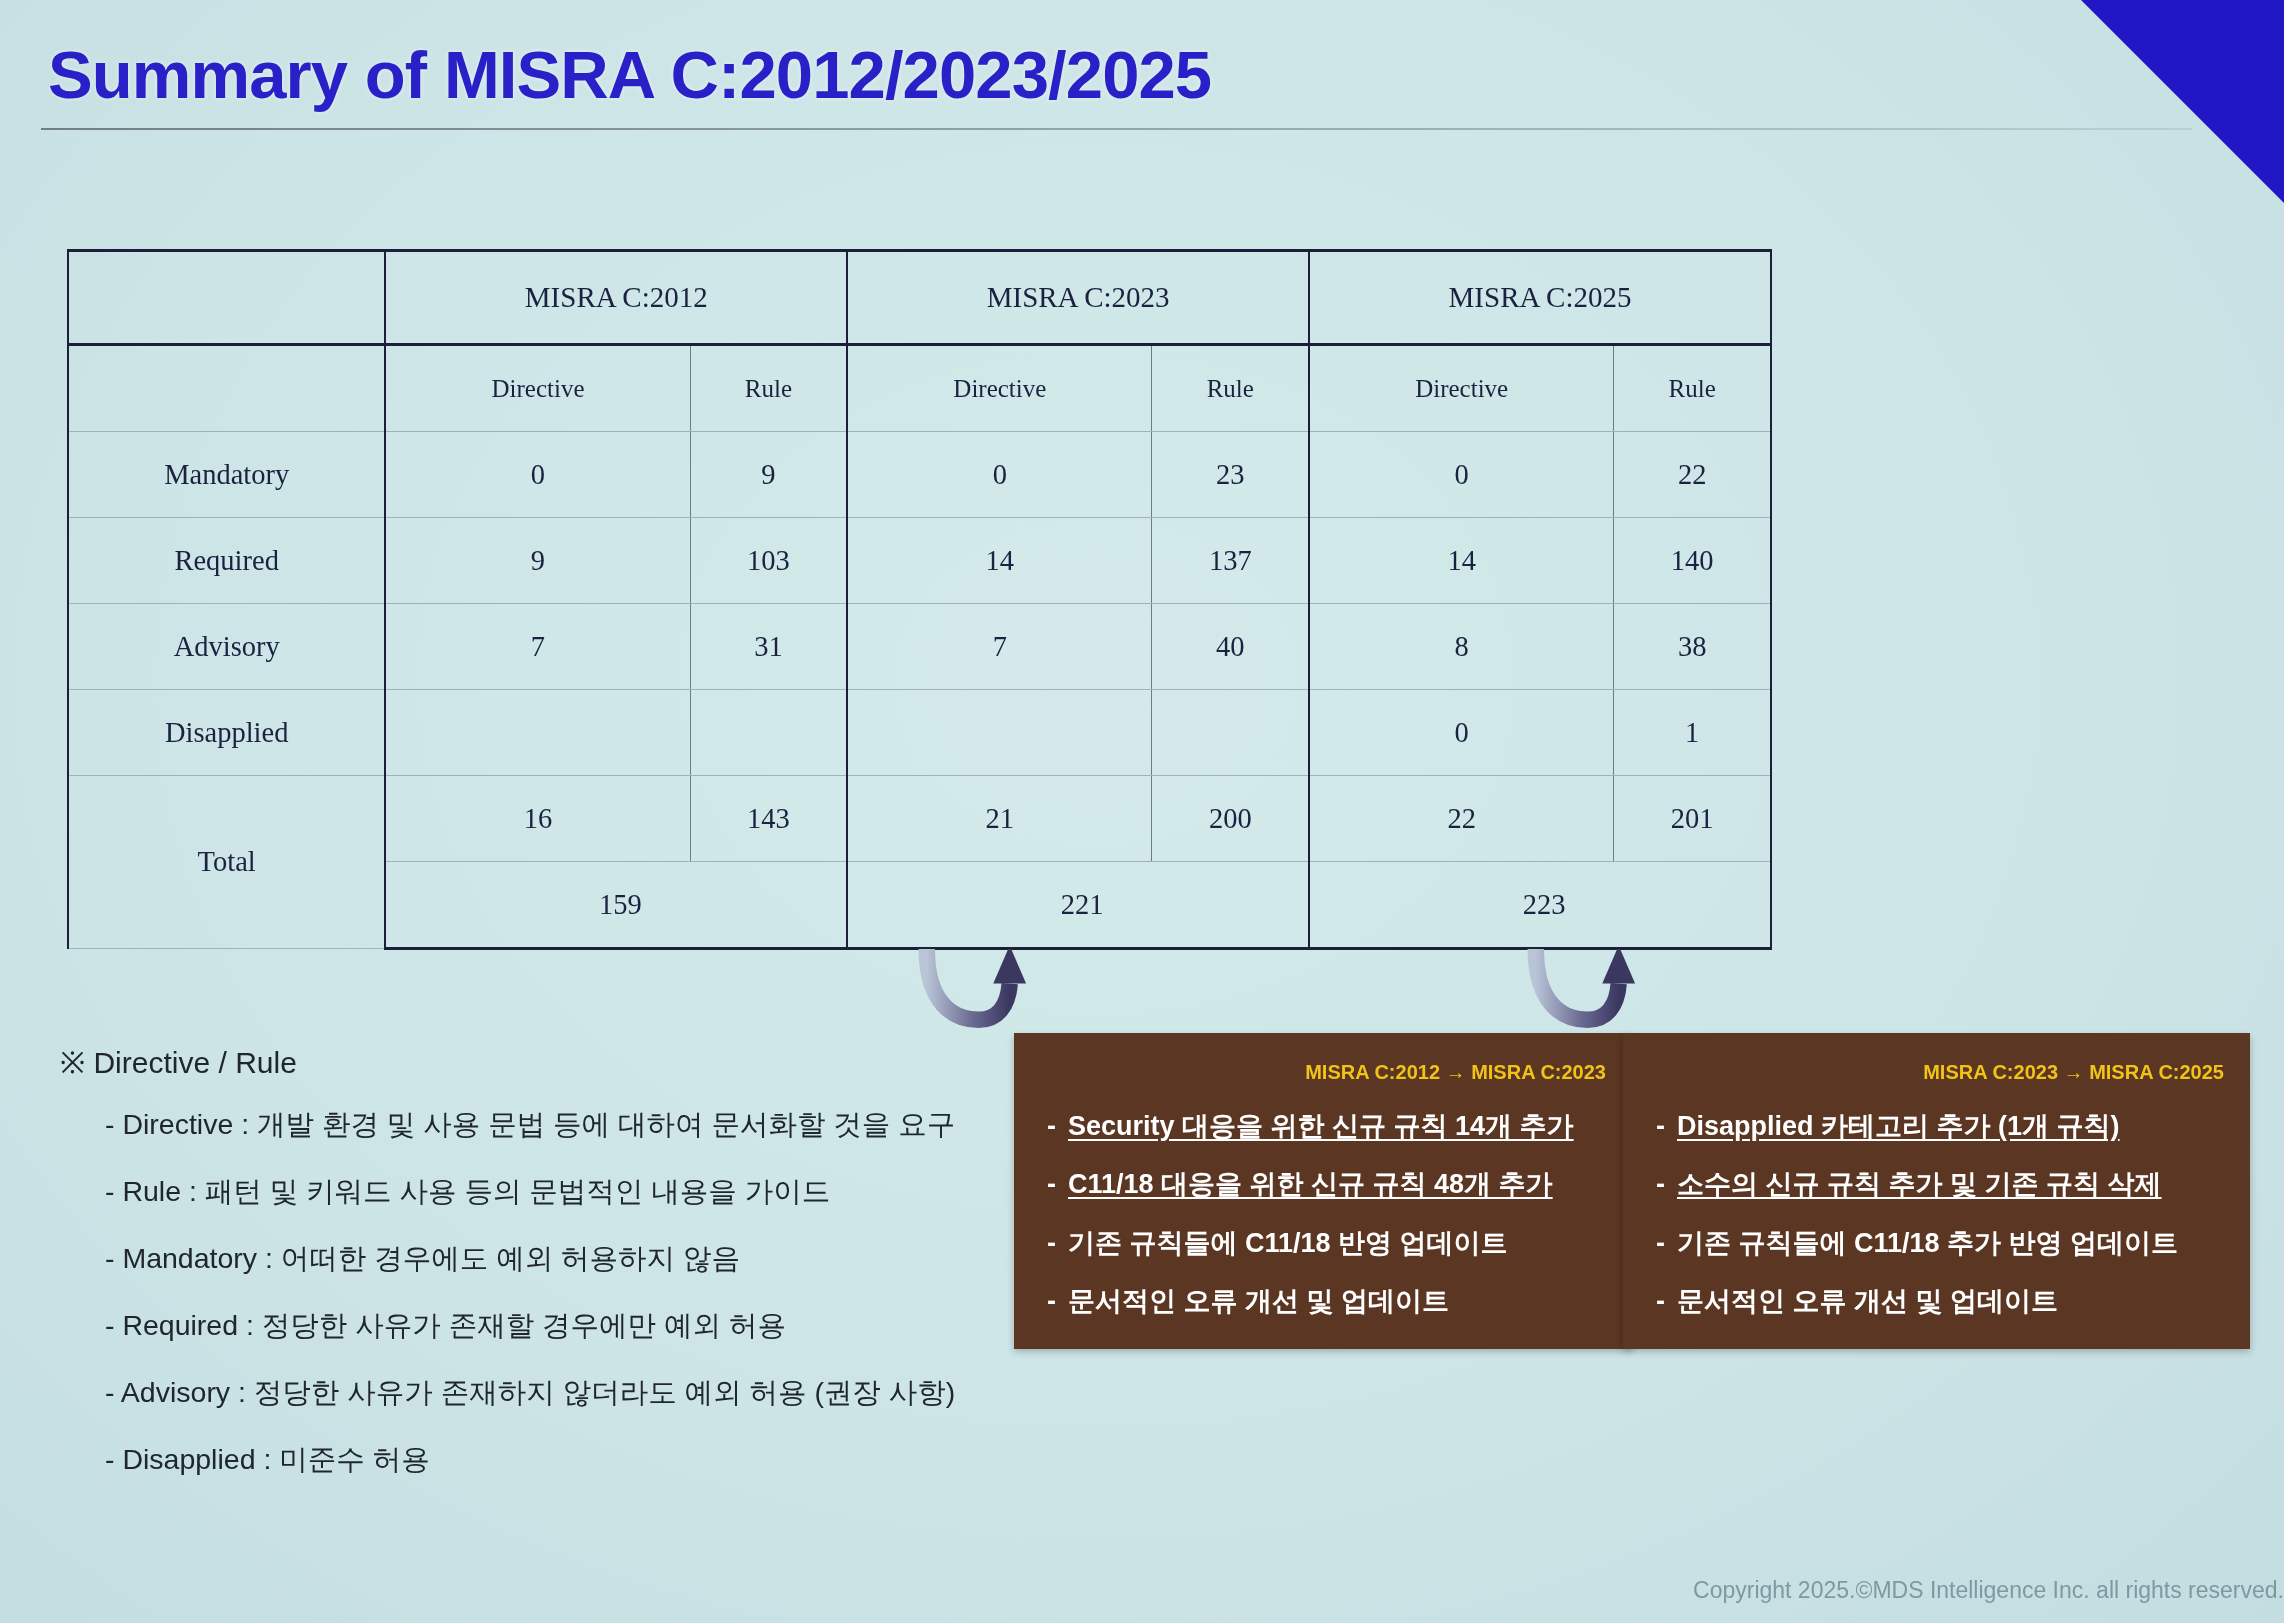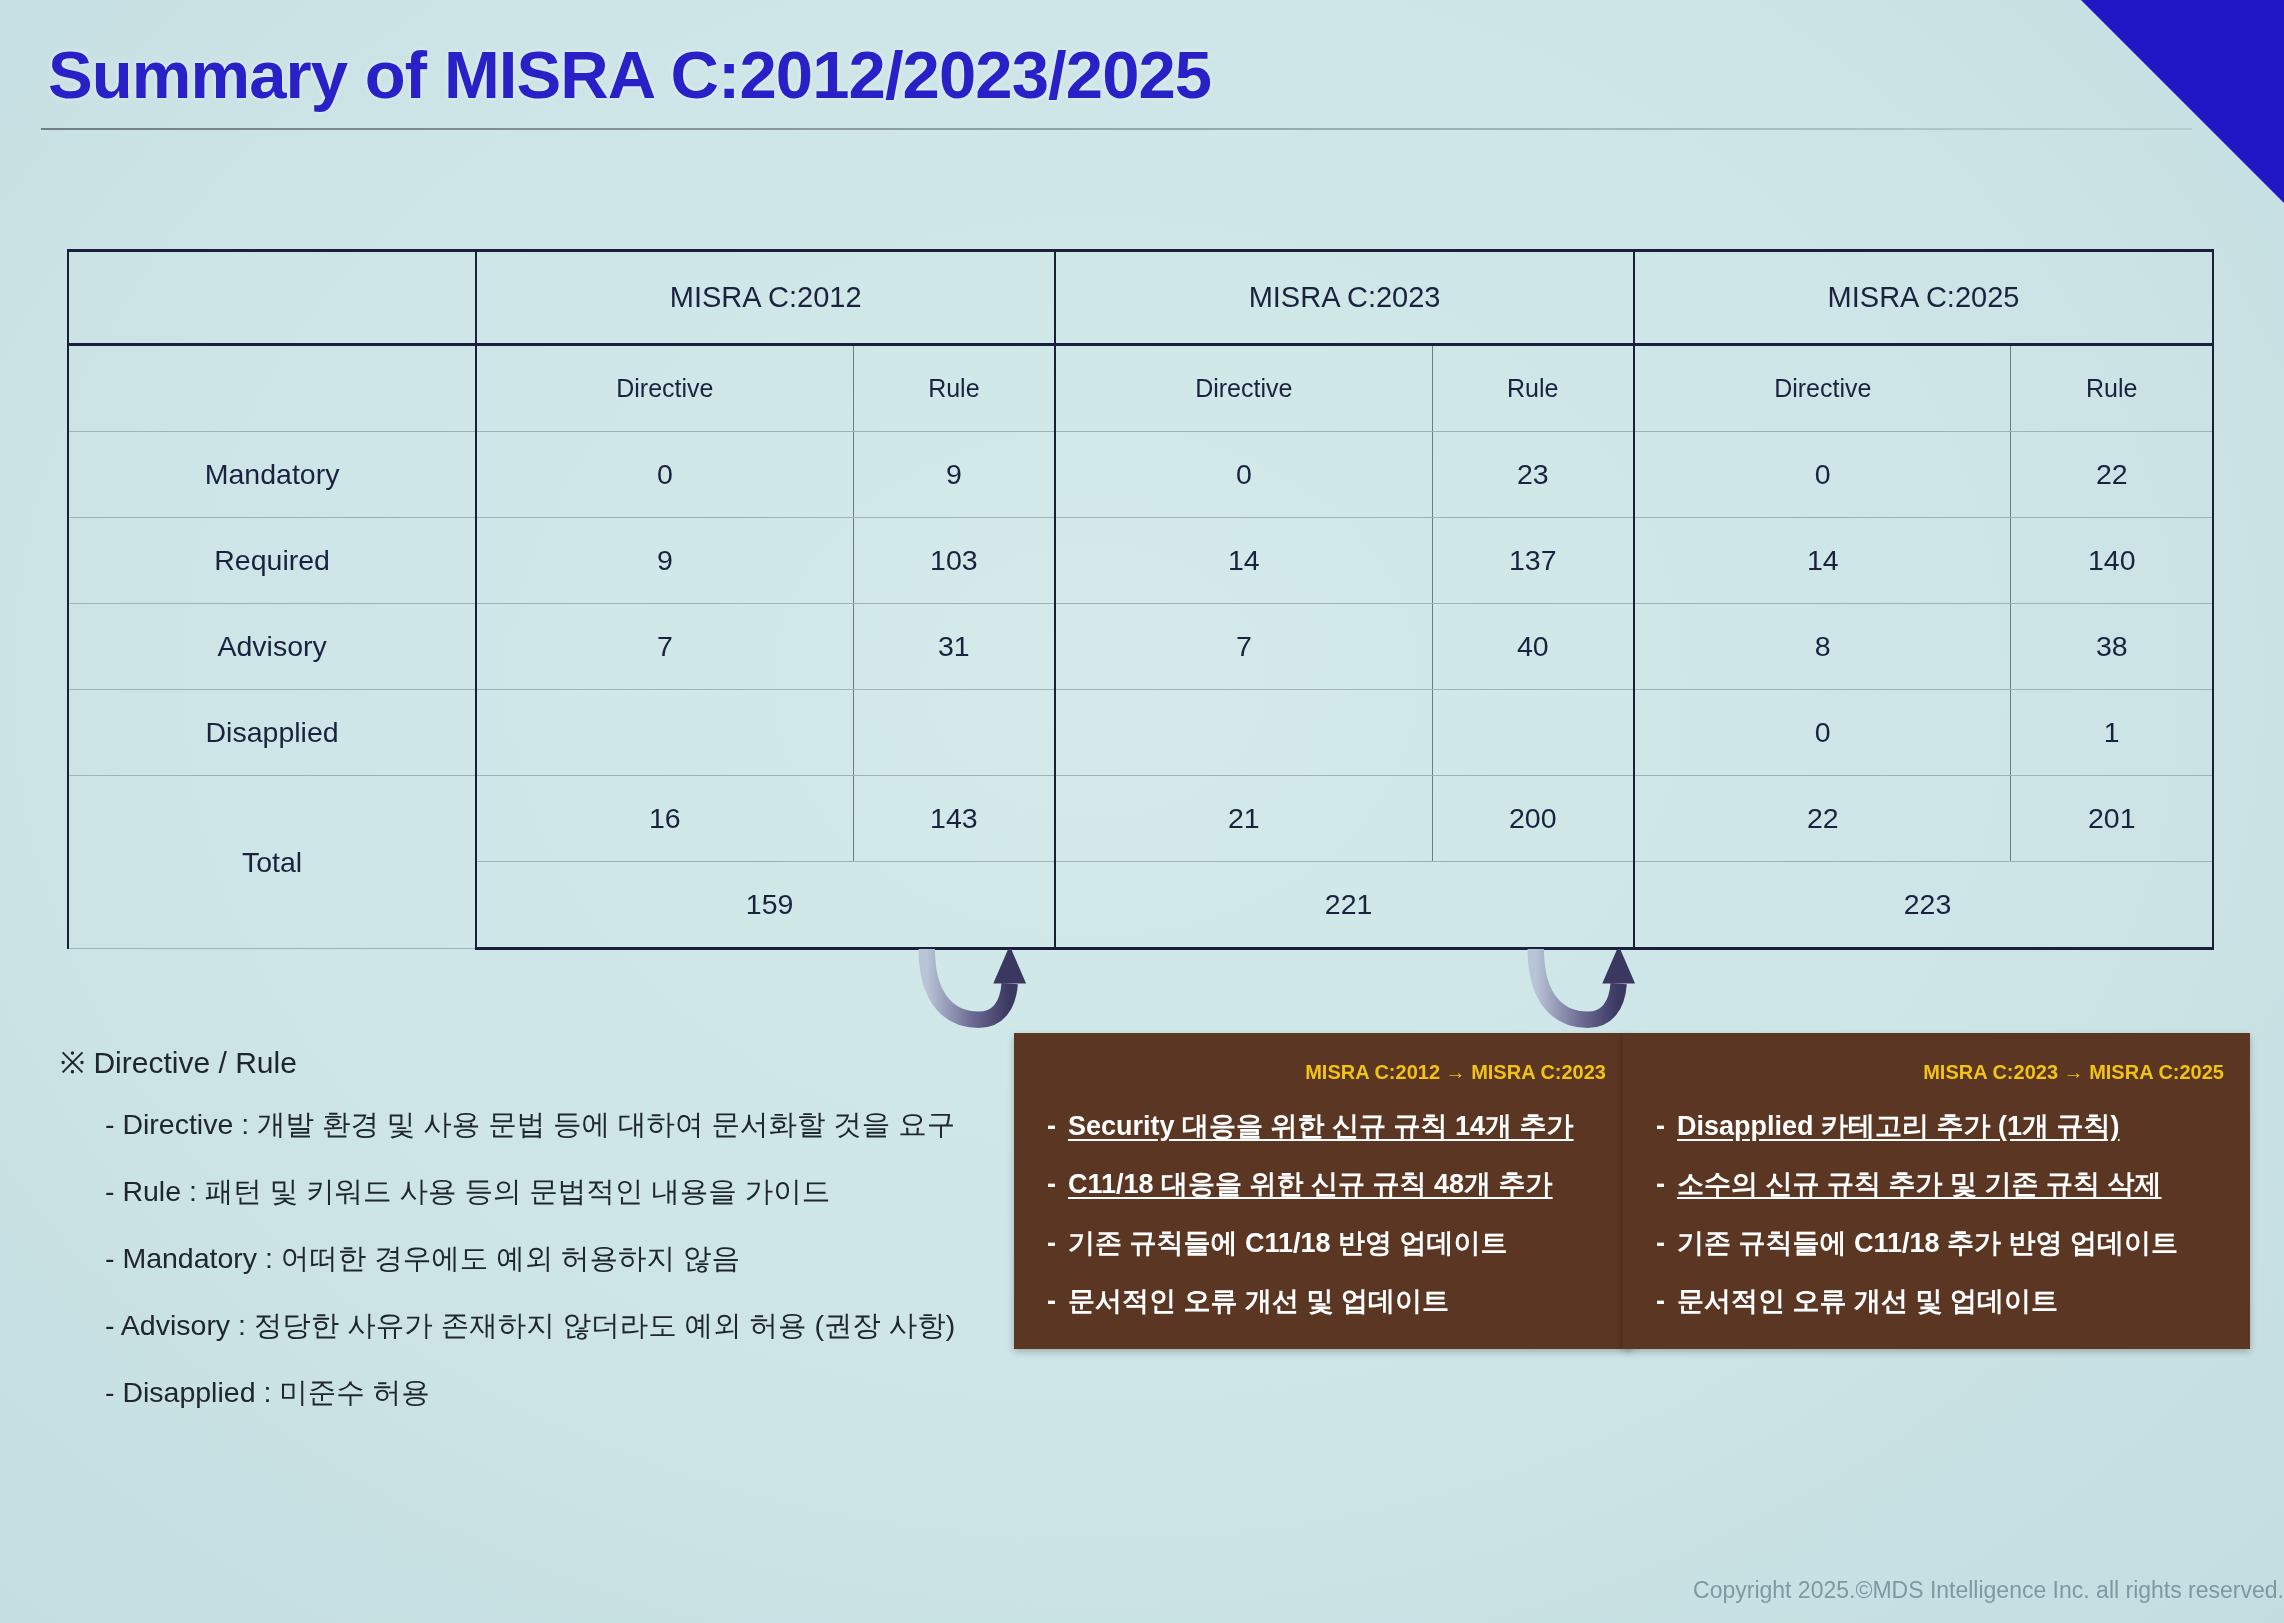--- a/index.html
+++ b/index.html
@@ -31,21 +31,21 @@
     white-space:nowrap;
   }
   .title-rule{
     position:absolute;left:41px;top:128px;width:2151px;height:1.7px;
     background:linear-gradient(to right,#5c6470,#98a6ad 70%,#b9c8cc);
     opacity:.8;
   }
 
   
   .tbl-wrap{
-    position:absolute;left:67px;top:249px;width:2147px;
+    position:absolute;left:67px;top:249px;width:1705px;font-family:Liberation Serif, serif;
   }
   table.summary{
     border-collapse:collapse;width:100%;
     color:#1b2240;
     font-size:26px;
   }
   table.summary td, table.summary th{
     font-weight:normal;
     text-align:center;
     vertical-align:middle;
@@ -245,20 +245,21 @@
       <path d="M114 -4 L133 40 L95 40 Z" fill="#3a3760"></path>
     </svg>
   </div>
 
   <div class="notes">
     <div class="note-head">※ Directive / Rule</div>
     <div class="note-item">- Directive : 개발 환경 및 사용 문법 등에 대하여 문서화할 것을 요구</div>
     <div class="note-item">- Rule : 패턴 및 키워드 사용 등의 문법적인 내용을 가이드</div>
 
     <div class="note-item">- Mandatory : 어떠한 경우에도 예외 허용하지 않음</div>
+    <div class="note-item">- Required : 정당한 사유가 존재할 경우에만 예외 허용</div>
     <div class="note-item">- Advisory : 정당한 사유가 존재하지 않더라도 예외 허용 (권장 사항)</div>
     <div class="note-item">- Disapplied : 미준수 허용</div>
   </div>
 
   <div class="callout" id="callout-left">
     <div class="co-title">MISRA C:2012  →  MISRA C:2023</div>
     <div class="co-item">
       <span class="dash">-</span>
       <span class="txt ul">Security 대응을 위한 신규 규칙 14개 추가</span>
     </div>

